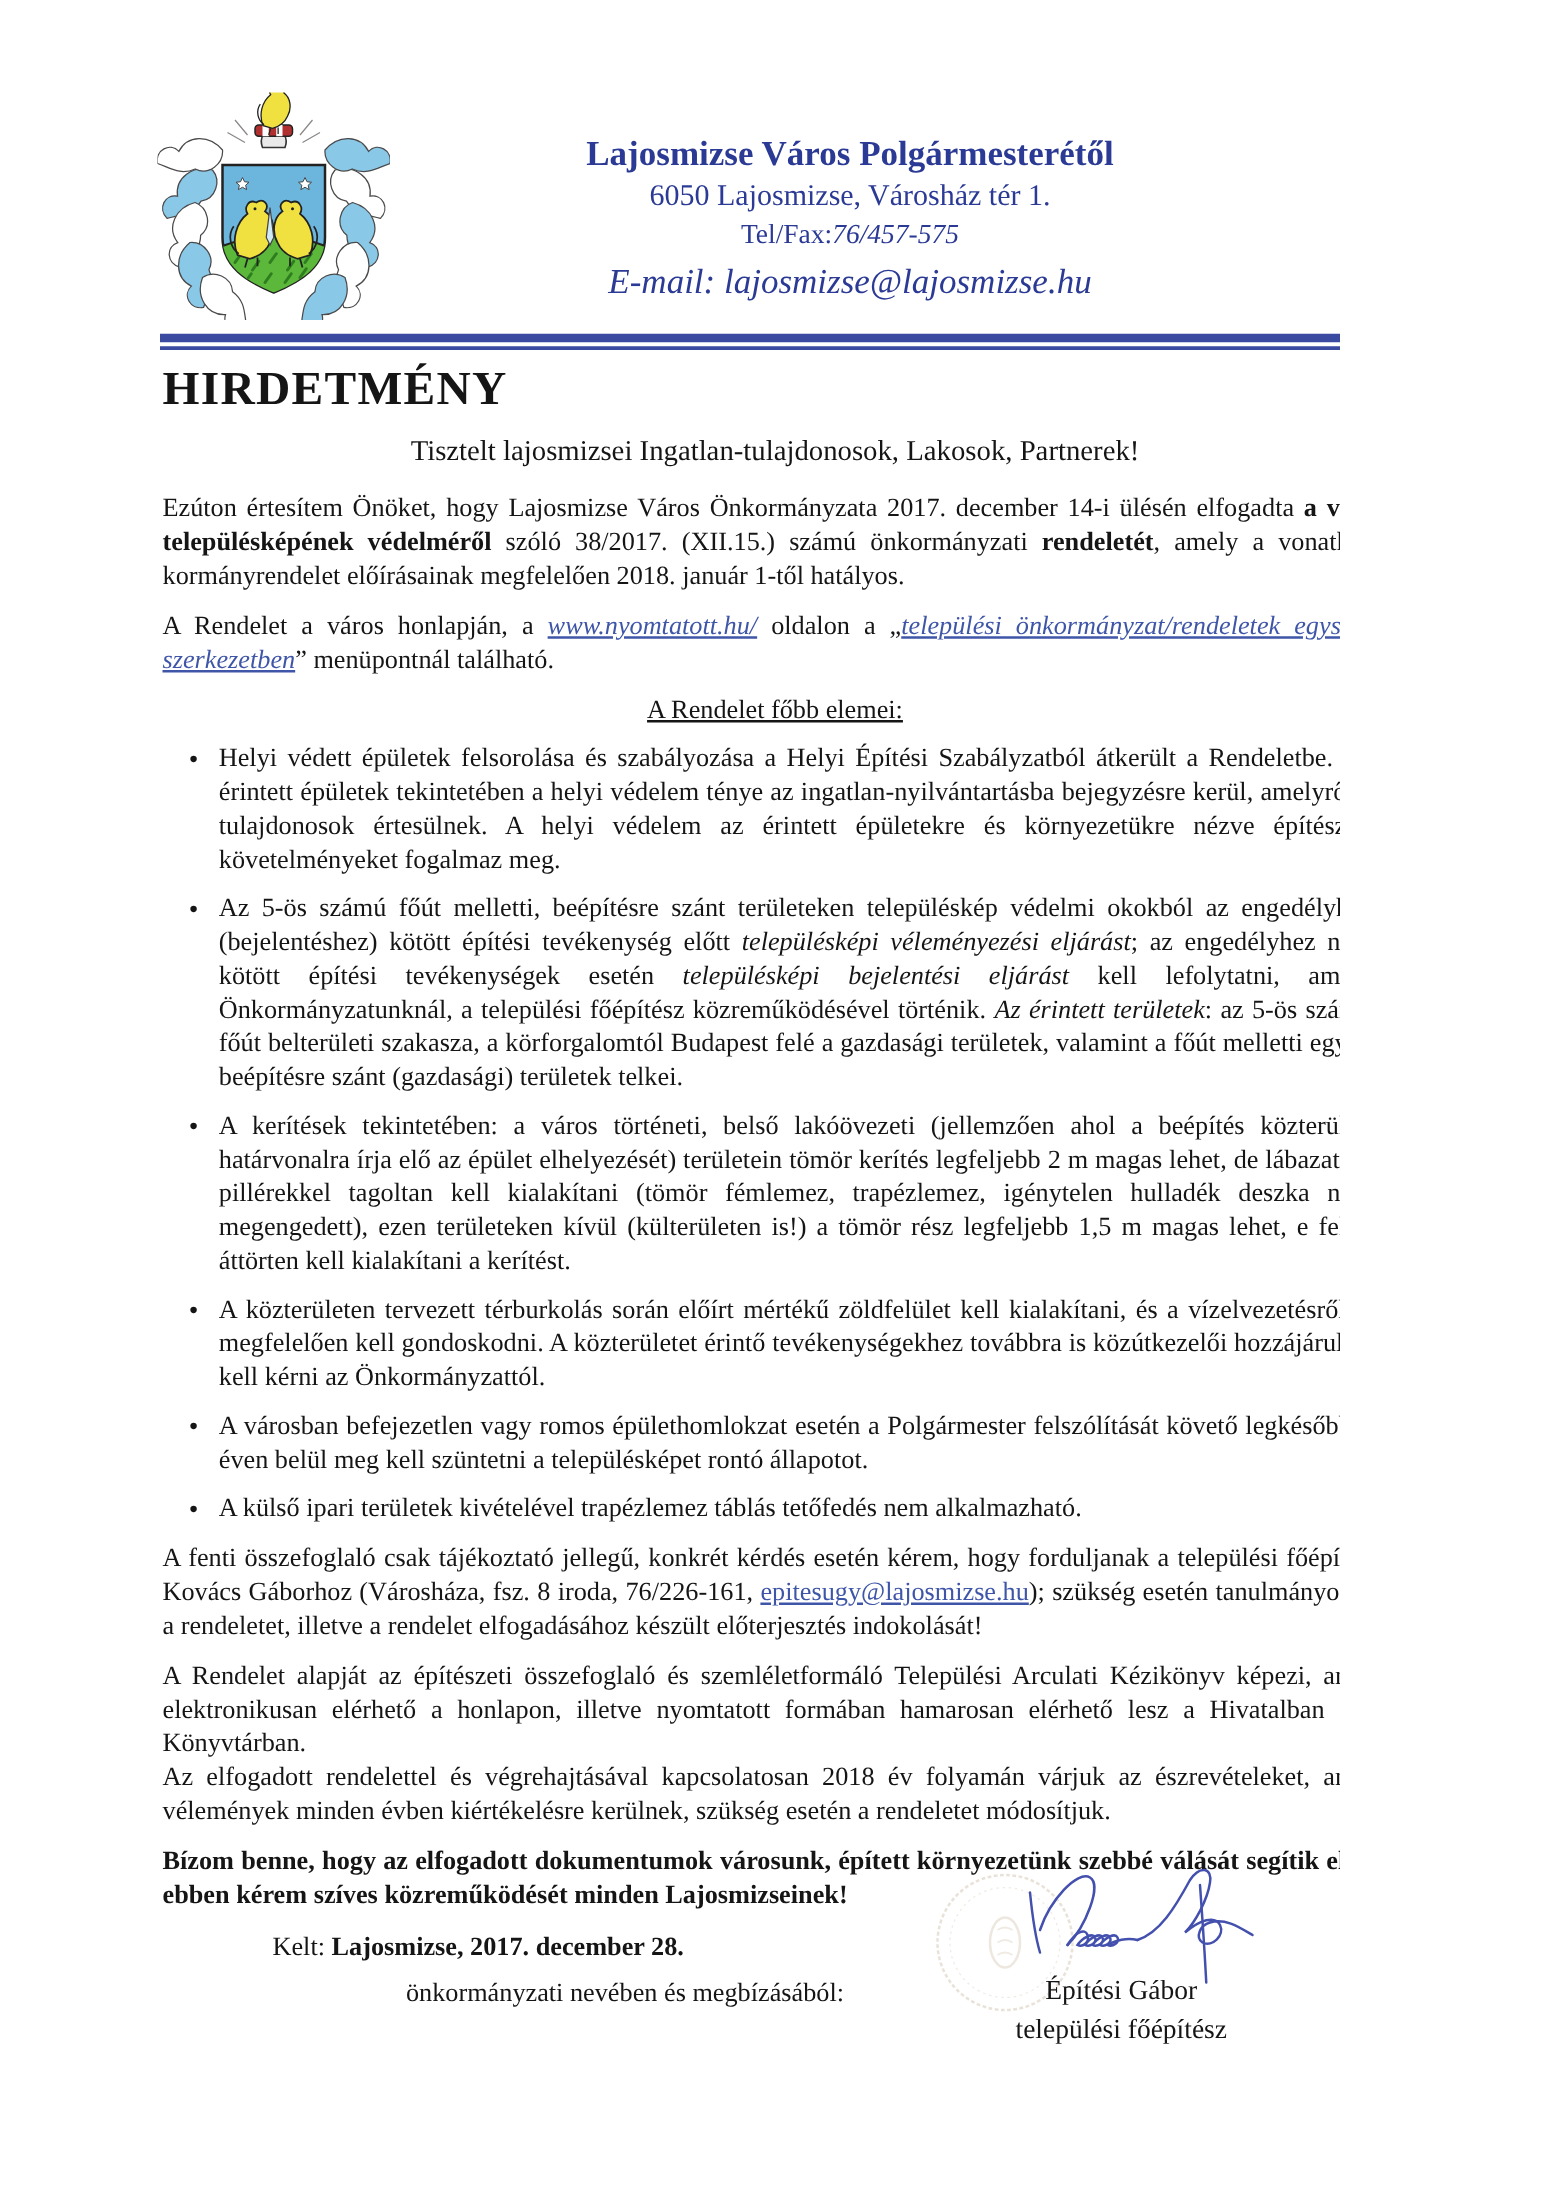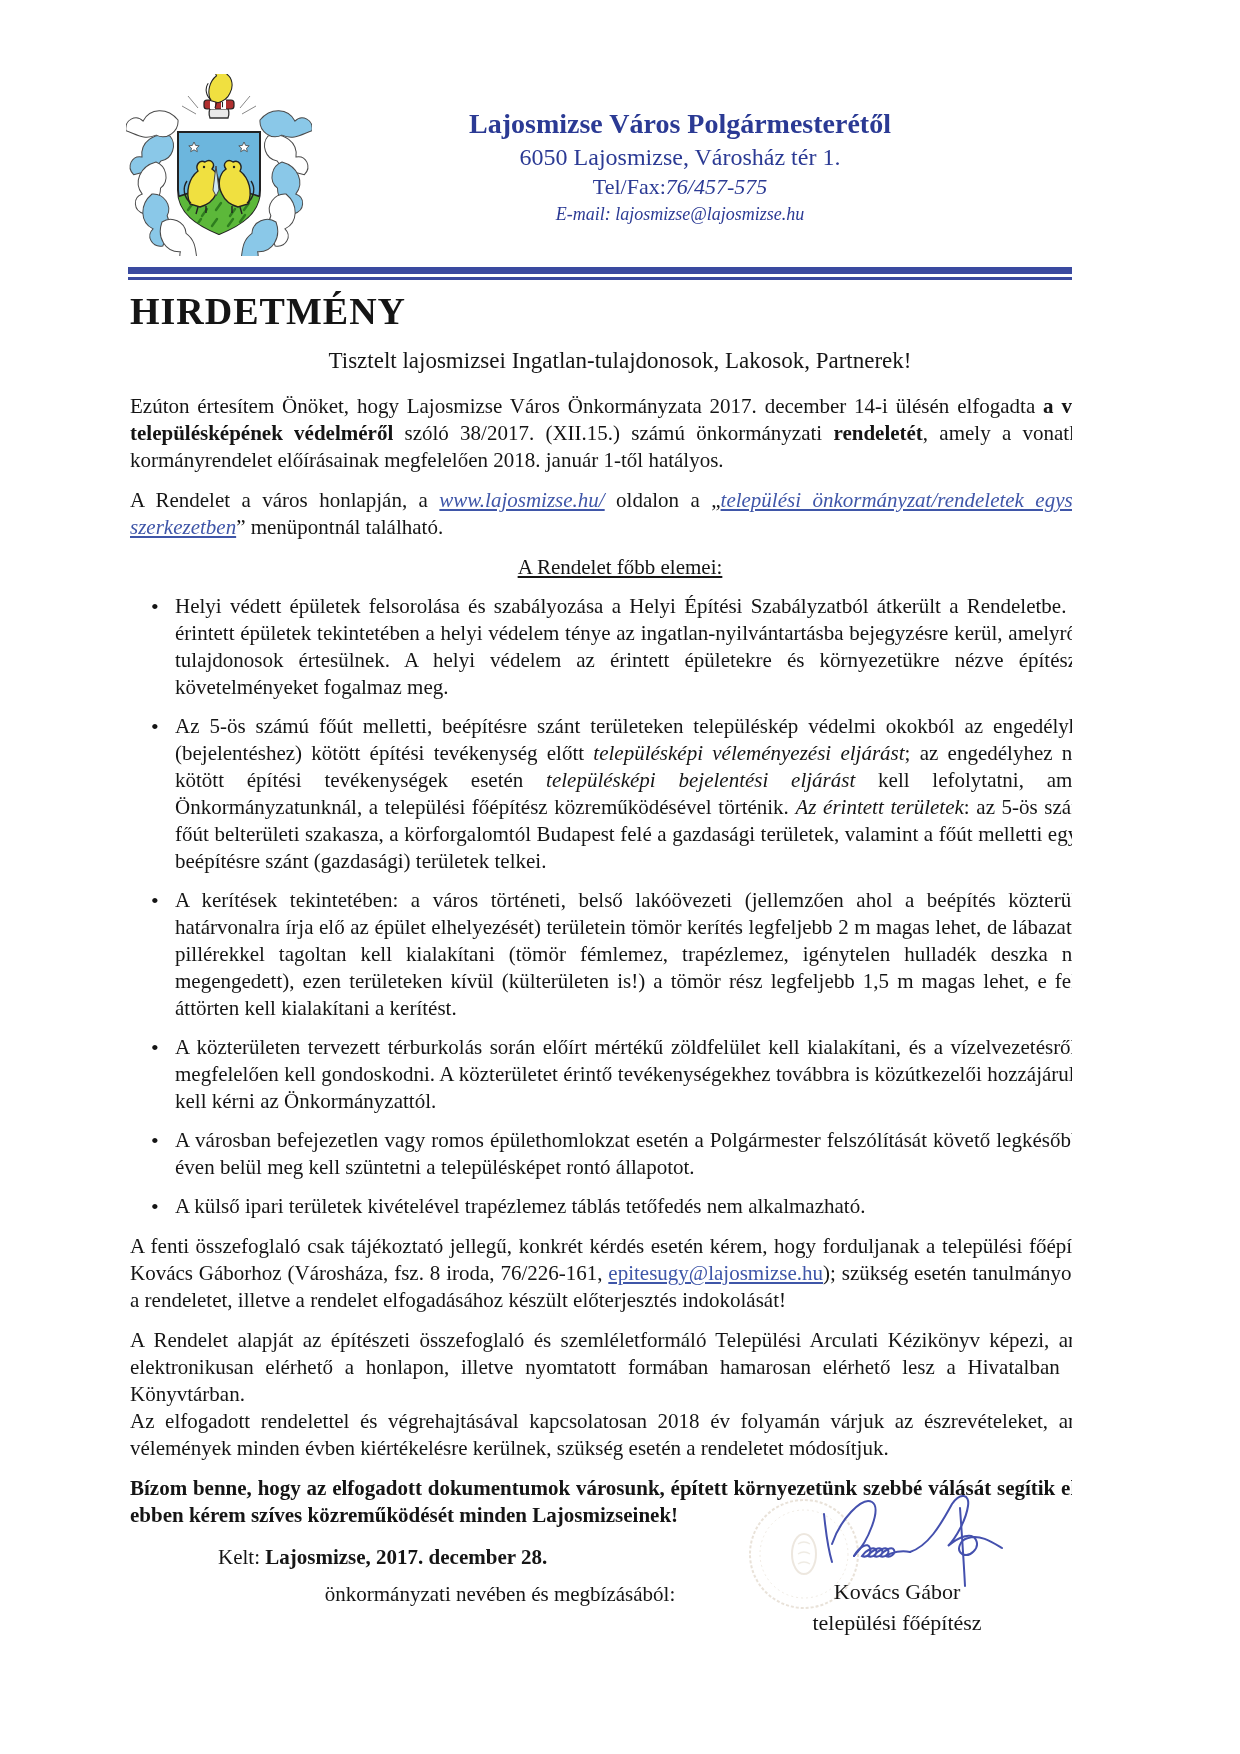--- a/index.html
+++ b/index.html
@@ -5,21 +5,21 @@
   html,body{margin:0;padding:0;background:#fff;}
   .page{position:relative;width:1072px;height:1754px;background:#ffffff;overflow:hidden;
         font-family:"Liberation Serif", serif;color:#151515;}
   
   .crest{position:absolute;left:126px;top:74px;width:186px;height:182px;}
   .letterhead{position:absolute;left:388px;top:106px;width:584px;text-align:center;color:#2b3a94;}
   .lh-office{font-size:28px;font-weight:bold;line-height:36px;}
   .lh-addr{font-size:24px;line-height:31px;}
   .lh-tel{font-size:22px;line-height:27px;}
   .lh-tel .num{font-style:italic;}
-  .lh-email{font-size:18px;line-height:28px;font-style:italic;}
+  .lh-email{font-size:28px;line-height:28px;font-style:italic;margin-top:12px;}
   .rule{position:absolute;left:128px;top:267px;width:984px;}
   .rule .bar1{height:7px;background:#3a4aa0;}
   .rule .gap{height:3px;background:#ffffff;}
   .rule .bar2{height:3px;background:#3a4aa0;}
   
   .doc{position:absolute;left:130px;top:292px;width:980px;font-size:21px;line-height:27px;text-align:justify;}
   .doc-title{text-align:left;font-size:38px;font-weight:bold;line-height:38px;letter-spacing:1px;margin:0 0 16px 0;}
   .salut{text-align:center;font-size:23px;line-height:30px;margin:0 0 17px 0;}
   .para{margin:13px 0 0 0;}
   .para.nogap{margin-top:0;}
@@ -121,21 +121,21 @@
     <div class="bar1"></div>
       <div class="gap"></div>
       <div class="bar2"></div>
   </div>
 
   <div class="doc">
     <div class="doc-title">HIRDETMÉNY</div>
     <div class="salut">Tisztelt lajosmizsei Ingatlan-tulajdonosok, Lakosok, Partnerek!</div>
 
     <p class="para nogap"><span>Ezúton értesítem Önöket, hogy Lajosmizse Város Önkormányzata 2017. december 14-i ülésén elfogadta </span><span class="b">a város településképének védelméről</span><span> szóló 38/2017. (XII.15.) számú önkormányzati </span><span class="b">rendeletét</span><span>, amely a vonatkozó kormányrendelet előírásainak megfelelően 2018. január 1-től hatályos.</span></p>
-    <p class="para"><span>A Rendelet a város honlapján, a </span><span class="i u link">www.lajosmizse.hu/</span><span> oldalon a „</span><span class="i u link">települési önkormányzat/rendeletek egységes szerkezetben</span><span>” menüpontnál található.</span></p>
+    <p class="para"><span>A Rendelet a város honlapján, a </span><span class="i u link">www.nyomtatott.hu/</span><span> oldalon a „</span><span class="i u link">települési önkormányzat/rendeletek egységes szerkezetben</span><span>” menüpontnál található.</span></p>
 
     <p class="list-heading">A Rendelet főbb elemei:</p>
     <ul class="main-list">
       <li><span>Helyi védett épületek felsorolása és szabályozása a Helyi Építési Szabályzatból átkerült a Rendeletbe. Az érintett épületek tekintetében a helyi védelem ténye az ingatlan-nyilvántartásba bejegyzésre kerül, amelyről a tulajdonosok értesülnek. A helyi védelem az érintett épületekre és környezetükre nézve építészeti követelményeket fogalmaz meg.</span></li>
       <li><span>Az 5-ös számú főút melletti, beépítésre szánt területeken településkép védelmi okokból az engedélyhez (bejelentéshez) kötött építési tevékenység előtt </span><span class="i">településképi véleményezési eljárást</span><span>; az engedélyhez nem kötött építési tevékenységek esetén </span><span class="i">településképi bejelentési eljárást</span><span> kell lefolytatni, amely Önkormányzatunknál, a települési főépítész közreműködésével történik. </span><span class="i">Az érintett területek</span><span>: az 5-ös számú főút belterületi szakasza, a körforgalomtól Budapest felé a gazdasági területek, valamint a főút melletti egyéb beépítésre szánt (gazdasági) területek telkei.</span></li>
       <li><span>A kerítések tekintetében: a város történeti, belső lakóövezeti (jellemzően ahol a beépítés közterületi határvonalra írja elő az épület elhelyezését) területein tömör kerítés legfeljebb 2 m magas lehet, de lábazattal, pillérekkel tagoltan kell kialakítani (tömör fémlemez, trapézlemez, igénytelen hulladék deszka nem megengedett), ezen területeken kívül (külterületen is!) a tömör rész legfeljebb 1,5 m magas lehet, e felett áttörten kell kialakítani a kerítést.</span></li>
       <li><span>A közterületen tervezett térburkolás során előírt mértékű zöldfelület kell kialakítani, és a vízelvezetésről is megfelelően kell gondoskodni. A közterületet érintő tevékenységekhez továbbra is közútkezelői hozzájárulást kell kérni az Önkormányzattól.</span></li>
       <li><span>A városban befejezetlen vagy romos épülethomlokzat esetén a Polgármester felszólítását követő legkésőbb 1 éven belül meg kell szüntetni a településképet rontó állapotot.</span></li>
       <li><span>A külső ipari területek kivételével trapézlemez táblás tetőfedés nem alkalmazható.</span></li>
     </ul>
@@ -167,17 +167,17 @@
         <path d="M14,28 C16,48 19,66 22,76"></path>
         <path d="M22,58 C30,34 52,10 62,16 C72,22 58,56 44,70"></path>
         <path d="M44,70 C50,60 58,56 60,62 C62,68 56,72 52,70 C56,64 64,60 66,64 C68,68 62,72 58,70 C62,64 70,60 72,64 C74,68 68,72 64,70 C68,64 76,60 78,64 C80,68 74,72 70,70 C74,64 82,60 84,64 C86,68 80,72 76,70 C82,66 92,64 100,66"></path>
         <path d="M100,66 C118,60 130,40 142,18 C150,6 160,8 158,20 C156,34 146,52 138,60 C150,50 162,46 166,54 C170,62 160,72 152,68 C146,64 150,54 158,52 C170,48 182,56 192,62"></path>
         <path d="M150,22 C152,50 154,80 155,100"></path>
       </g>
     </svg>
   </div>
 
   <div class="signer">
-    <div>Kovács Gábor</div>
+    <div>Építési Gábor</div>
     <div>települési főépítész</div>
   </div>
 
 </div>
 
 </body></html>

